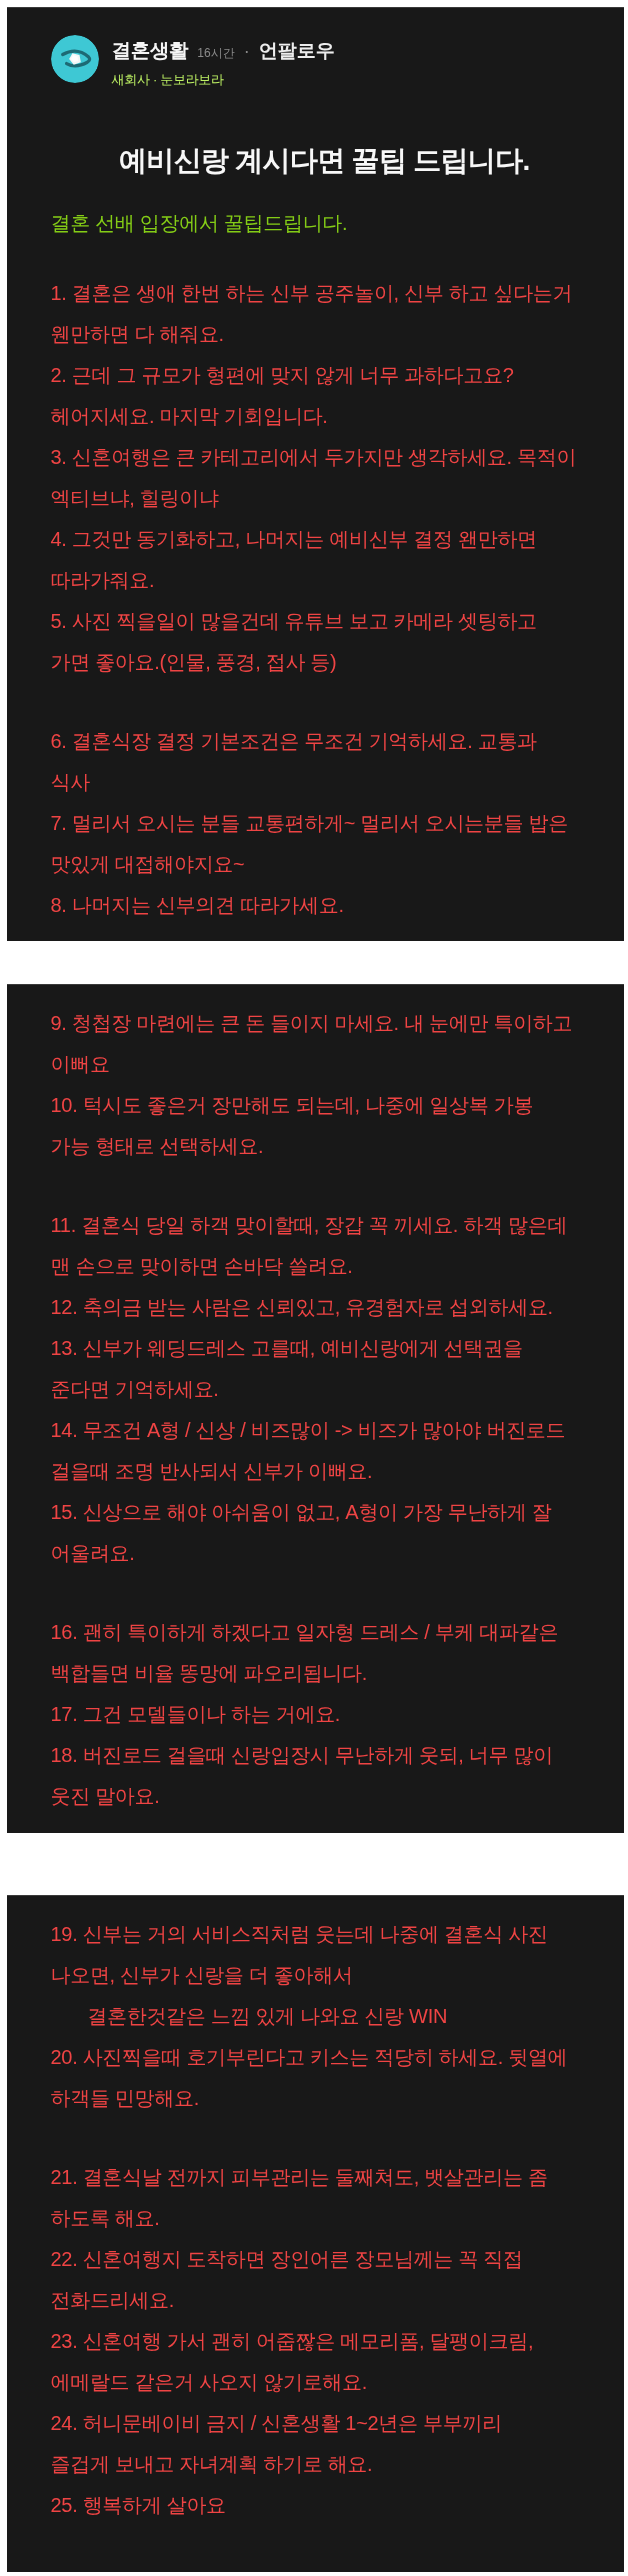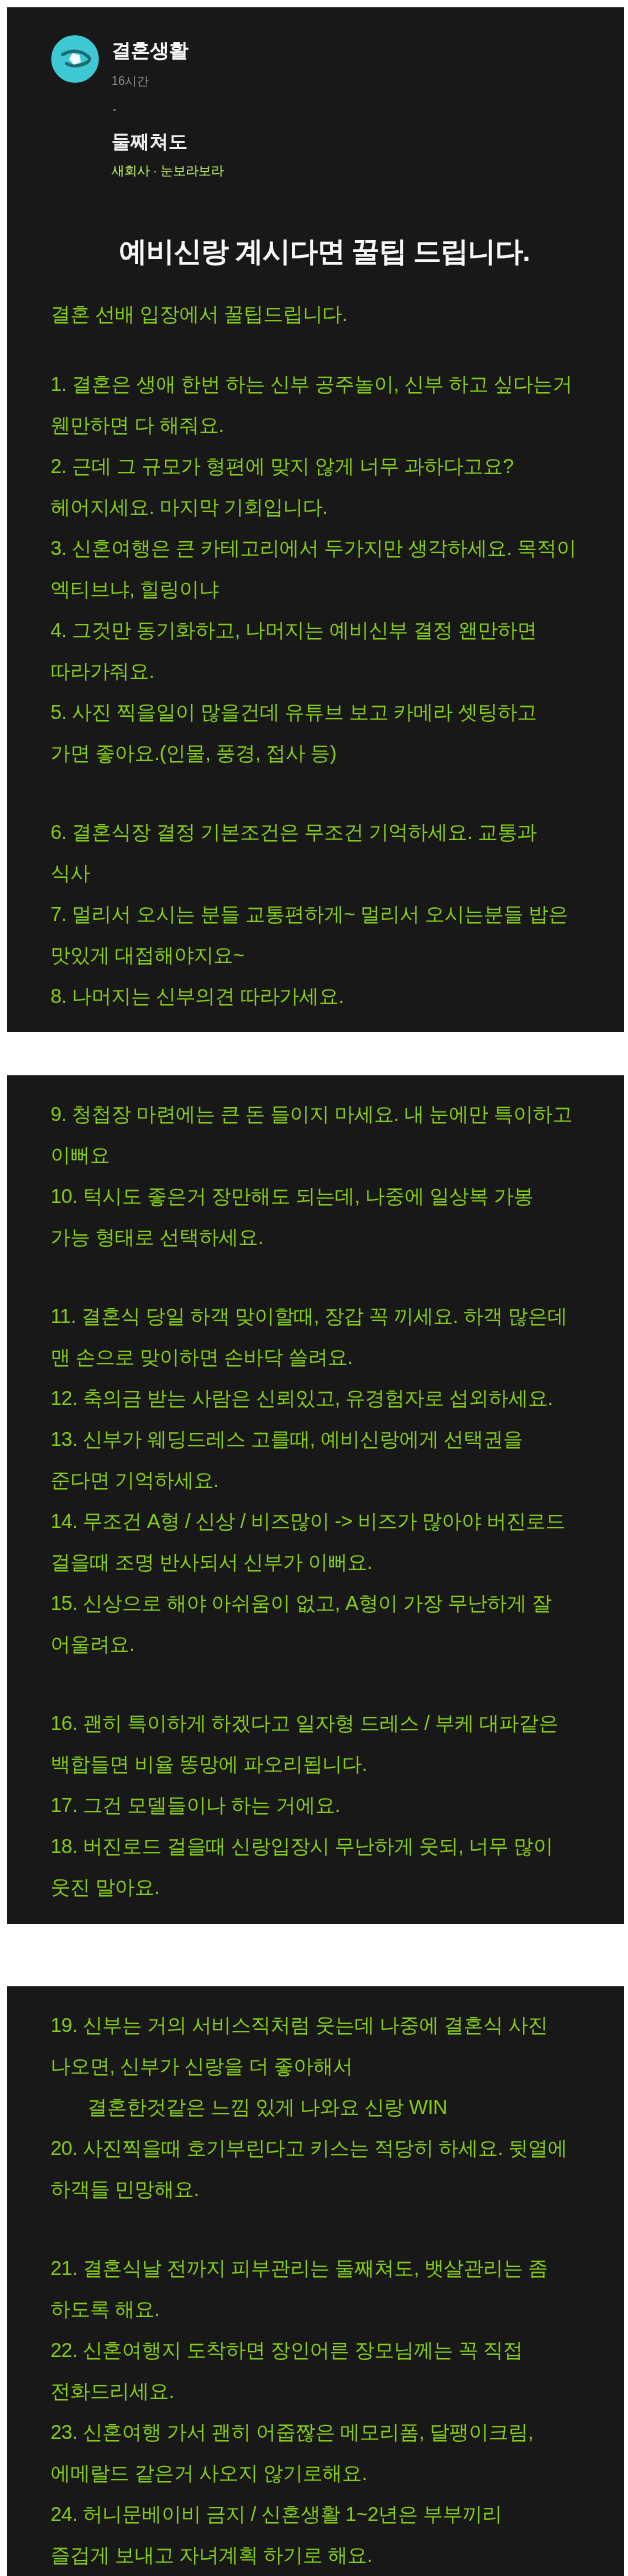--- a/index.html
+++ b/index.html
@@ -9,33 +9,33 @@
          padding:18px 26px 15.6px 44px;border-top:0.7px solid #3a3a3a;}
   .block.first{margin-top:6.5px;}
   .block.last{padding-bottom:46px;margin-top:24px;}
   .white-gap{height:43px;background:#ffffff;}
   .white-gap.g2{height:38px;}
 
   
   .header-row{display:flex;align-items:flex-start;gap:13px;padding-top:9px;}
   .avatar{width:48px;height:48px;border-radius:50%;overflow:hidden;flex:0 0 auto;cursor:pointer;}
   .header-text{padding-top:2.6px;}
-  .name-row{display:flex;align-items:baseline;gap:9px;flex-direction:column;}
+  .name-row{display:flex;align-items:baseline;gap:9px;}
   .author{color:#f5f5f5;font-size:19.5px;font-weight:bold;letter-spacing:-0.3px;}
   .time{color:#8a8a8a;font-size:12px;}
   .hdot{color:#8a8a8a;font-size:18px;}
   .unfollow{color:#ededed;font-size:19px;font-weight:600;cursor:pointer;}
   .subline{color:#bef264;font-size:13px;margin-top:6.5px;letter-spacing:-0.3px;}
 
   .post-title{color:#f7f7f7;font-size:28px;font-weight:bold;margin-top:53px;letter-spacing:-0.7px;text-align:center;}
   .post-intro{color:#84cc16;font-size:20px;margin-top:30px;letter-spacing:-0.3px;}
 
   .tips{margin-top:36px;}
   .tips.flush{margin-top:0;}
-  .tip{margin:0;color:#84cc16;font-size:20px;line-height:2.05;white-space:pre-wrap;
+  .tip{margin:0;color:#ef4444;font-size:20px;line-height:2.05;white-space:pre-wrap;
        overflow-wrap:break-word;letter-spacing:-0.3px;}
   .tip.gap{margin-top:38px;}
 </style>
 </head>
 <body>
 
 <div class="page">
 
   <div class="block first">
 
@@ -46,21 +46,21 @@
           <path d="M18 30 Q 40 18 58 34 Q 62 38 56 42 Q 38 52 24 44" fill="none" stroke="#1d6a74" stroke-width="5" stroke-linecap="round"></path>
           <polygon points="33,28 44,31 46,42 35,46 28,37" fill="#f2f6f6"></polygon>
           <polygon points="34,31 41,33 42,40 35,42 31,37" fill="#ffffff" opacity="0.8"></polygon>
         </svg>
       </div>
       <div class="header-text">
         <div class="name-row">
           <span class="author">결혼생활</span>
           <span class="time">16시간</span>
           <span class="hdot">·</span>
-          <span class="unfollow">둘째쳐도</span>
+          <span class="unfollow">언팔로우</span>
         </div>
         <div class="subline">새회사 · 눈보라보라</div>
       </div>
     </div>
 
     <div class="post-title">예비신랑 계시다면 꿀팁 드립니다.</div>
     <div class="post-intro">결혼 선배 입장에서 꿀팁드립니다.</div>
 
     <div class="tips">
         <p class="tip">1. 결혼은 생애 한번 하는 신부 공주놀이, 신부 하고 싶다는거

